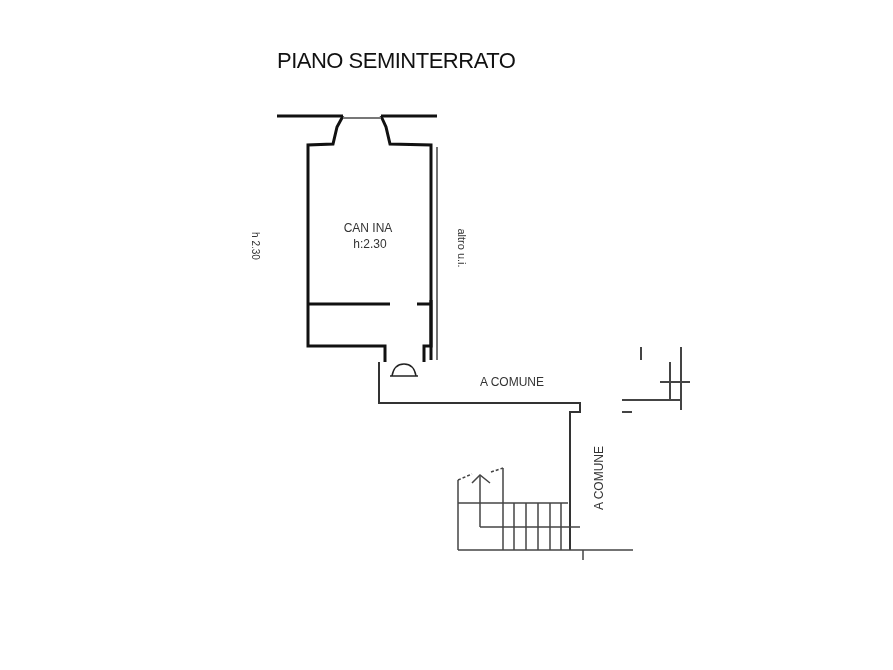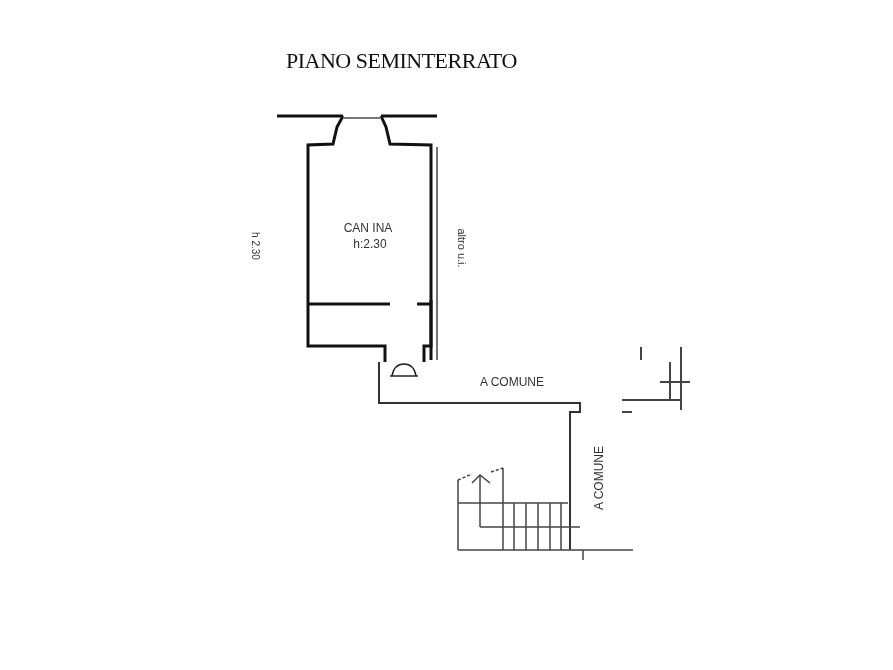--- a/index.html
+++ b/index.html
@@ -1,19 +1,19 @@
 <!DOCTYPE html>
 <html><head>
   <meta charset="utf-8">
   <style>
     html, body { margin: 0; padding: 0; background: #ffffff; }
     body { width: 893px; height: 670px; position: relative; overflow: hidden; font-family: "Liberation Sans", sans-serif; }
     .title {
-      position: absolute; left: 286px; top: 48px; width: 300px;
-      font-size: 22px; letter-spacing: -0.5px; color: #111; white-space: nowrap; font-family: Liberation Serif, serif;
+      position: absolute; left: 277px; top: 48px; width: 300px;
+      font-size: 22px; letter-spacing: -0.5px; color: #111; white-space: nowrap;
     }
     svg.plan { position: absolute; left: 0; top: 0; }
     .lbl { font-family: "Liberation Sans", sans-serif; fill: #333; }
   </style>
 </head>
 <body>
 
 <div class="title">PIANO SEMINTERRATO</div>
 
 <svg class="plan" width="893" height="670" viewBox="0 0 893 670">

